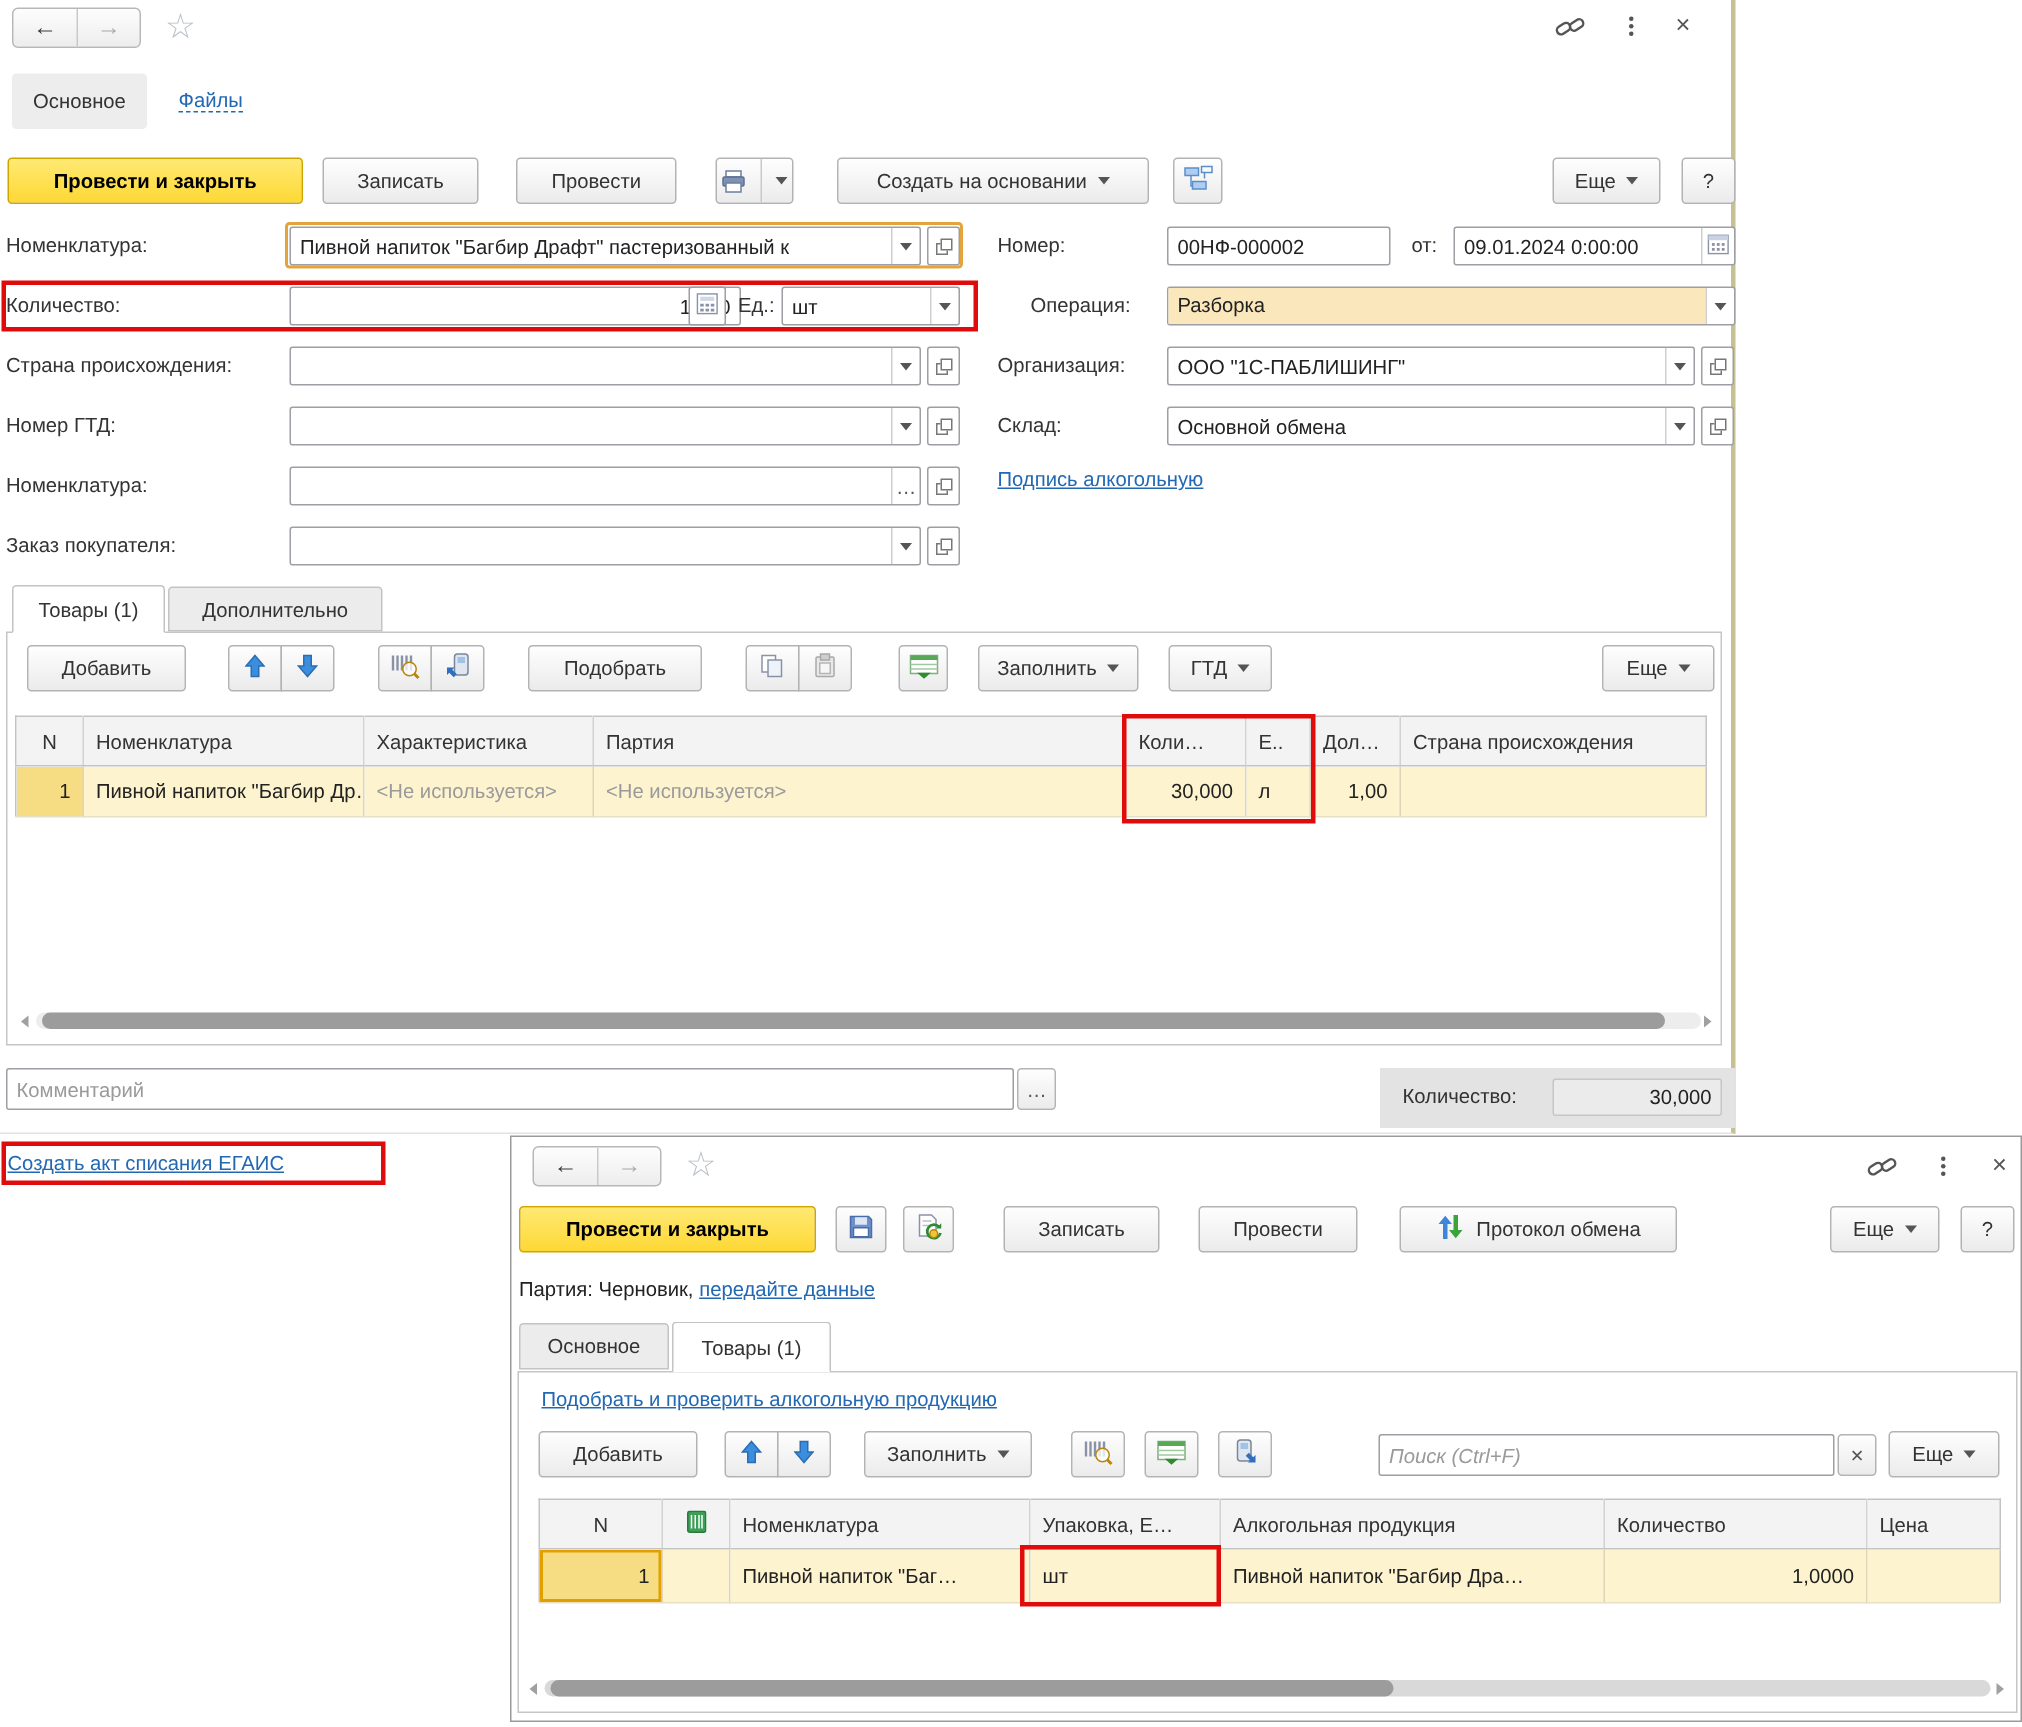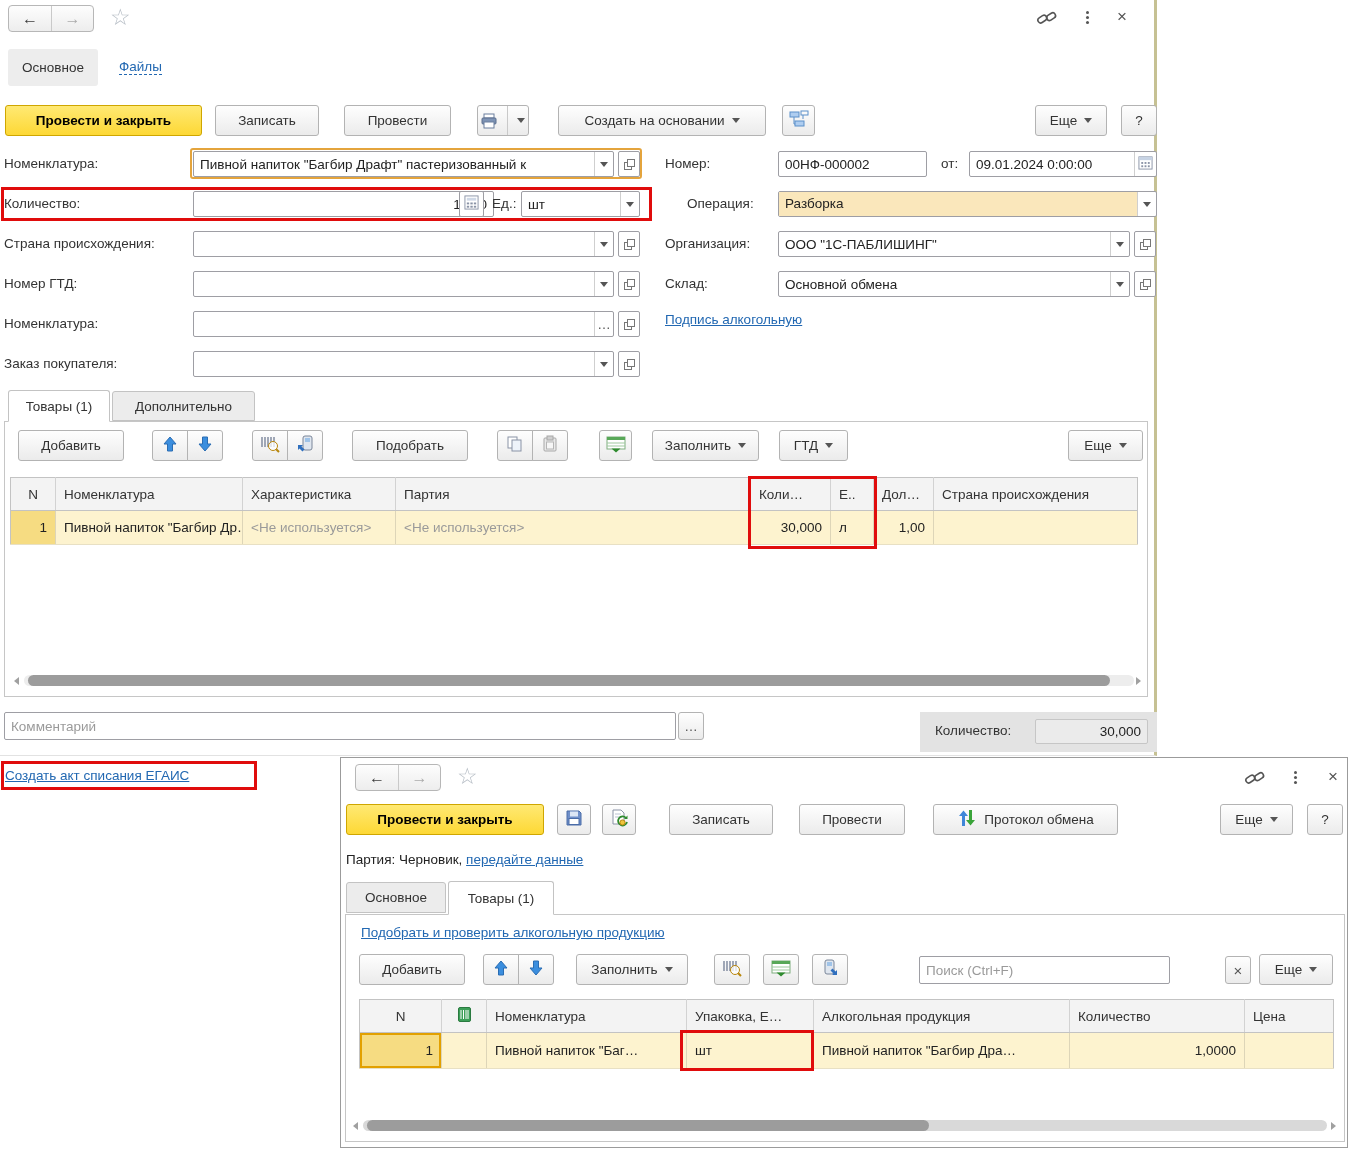--- a/index.html
+++ b/index.html
@@ -585,21 +585,21 @@
     </div>
     <div class="btn iconbtn" style="left:471px;top:196px;width:36px;">
       <span>
         <svg width="18" height="18" viewBox="0 0 18 18">
             <rect x="4" y="1" width="9" height="14" rx="2" fill="#dfe6ef" stroke="#7a8699"></rect>
             <rect x="6" y="3" width="5" height="4" fill="#9fc3e8"></rect>
             <path d="M16 16 h-5 l1.5 -1.5 -3 -3 2 -2 3 3 L16 11 Z" fill="#2f6fbe"></path>
           </svg>
       </span>
     </div>
-    <input class="txt" style="left: 578px; top: 198px; width: 251px;" placeholder="Поиск (Ctrl+F)">
+    <input class="txt" style="left: 578px; top: 198px; width: 304px; font-style: italic;" placeholder="Поиск (Ctrl+F)">
     <div class="btn iconbtn" style="left:884px;top:198px;width:26px;height:28px;">
         <span style="color:#555;font-size:15px;">×</span>
       </div>
     <div class="btn" style="left:918px;top:196px;width:74px;">
       <span>Еще</span>
         <span class="car"></span>
     </div>
 
     <table class="grid" style="left:18px;top:241px;width:974px;">
       <colgroup>

